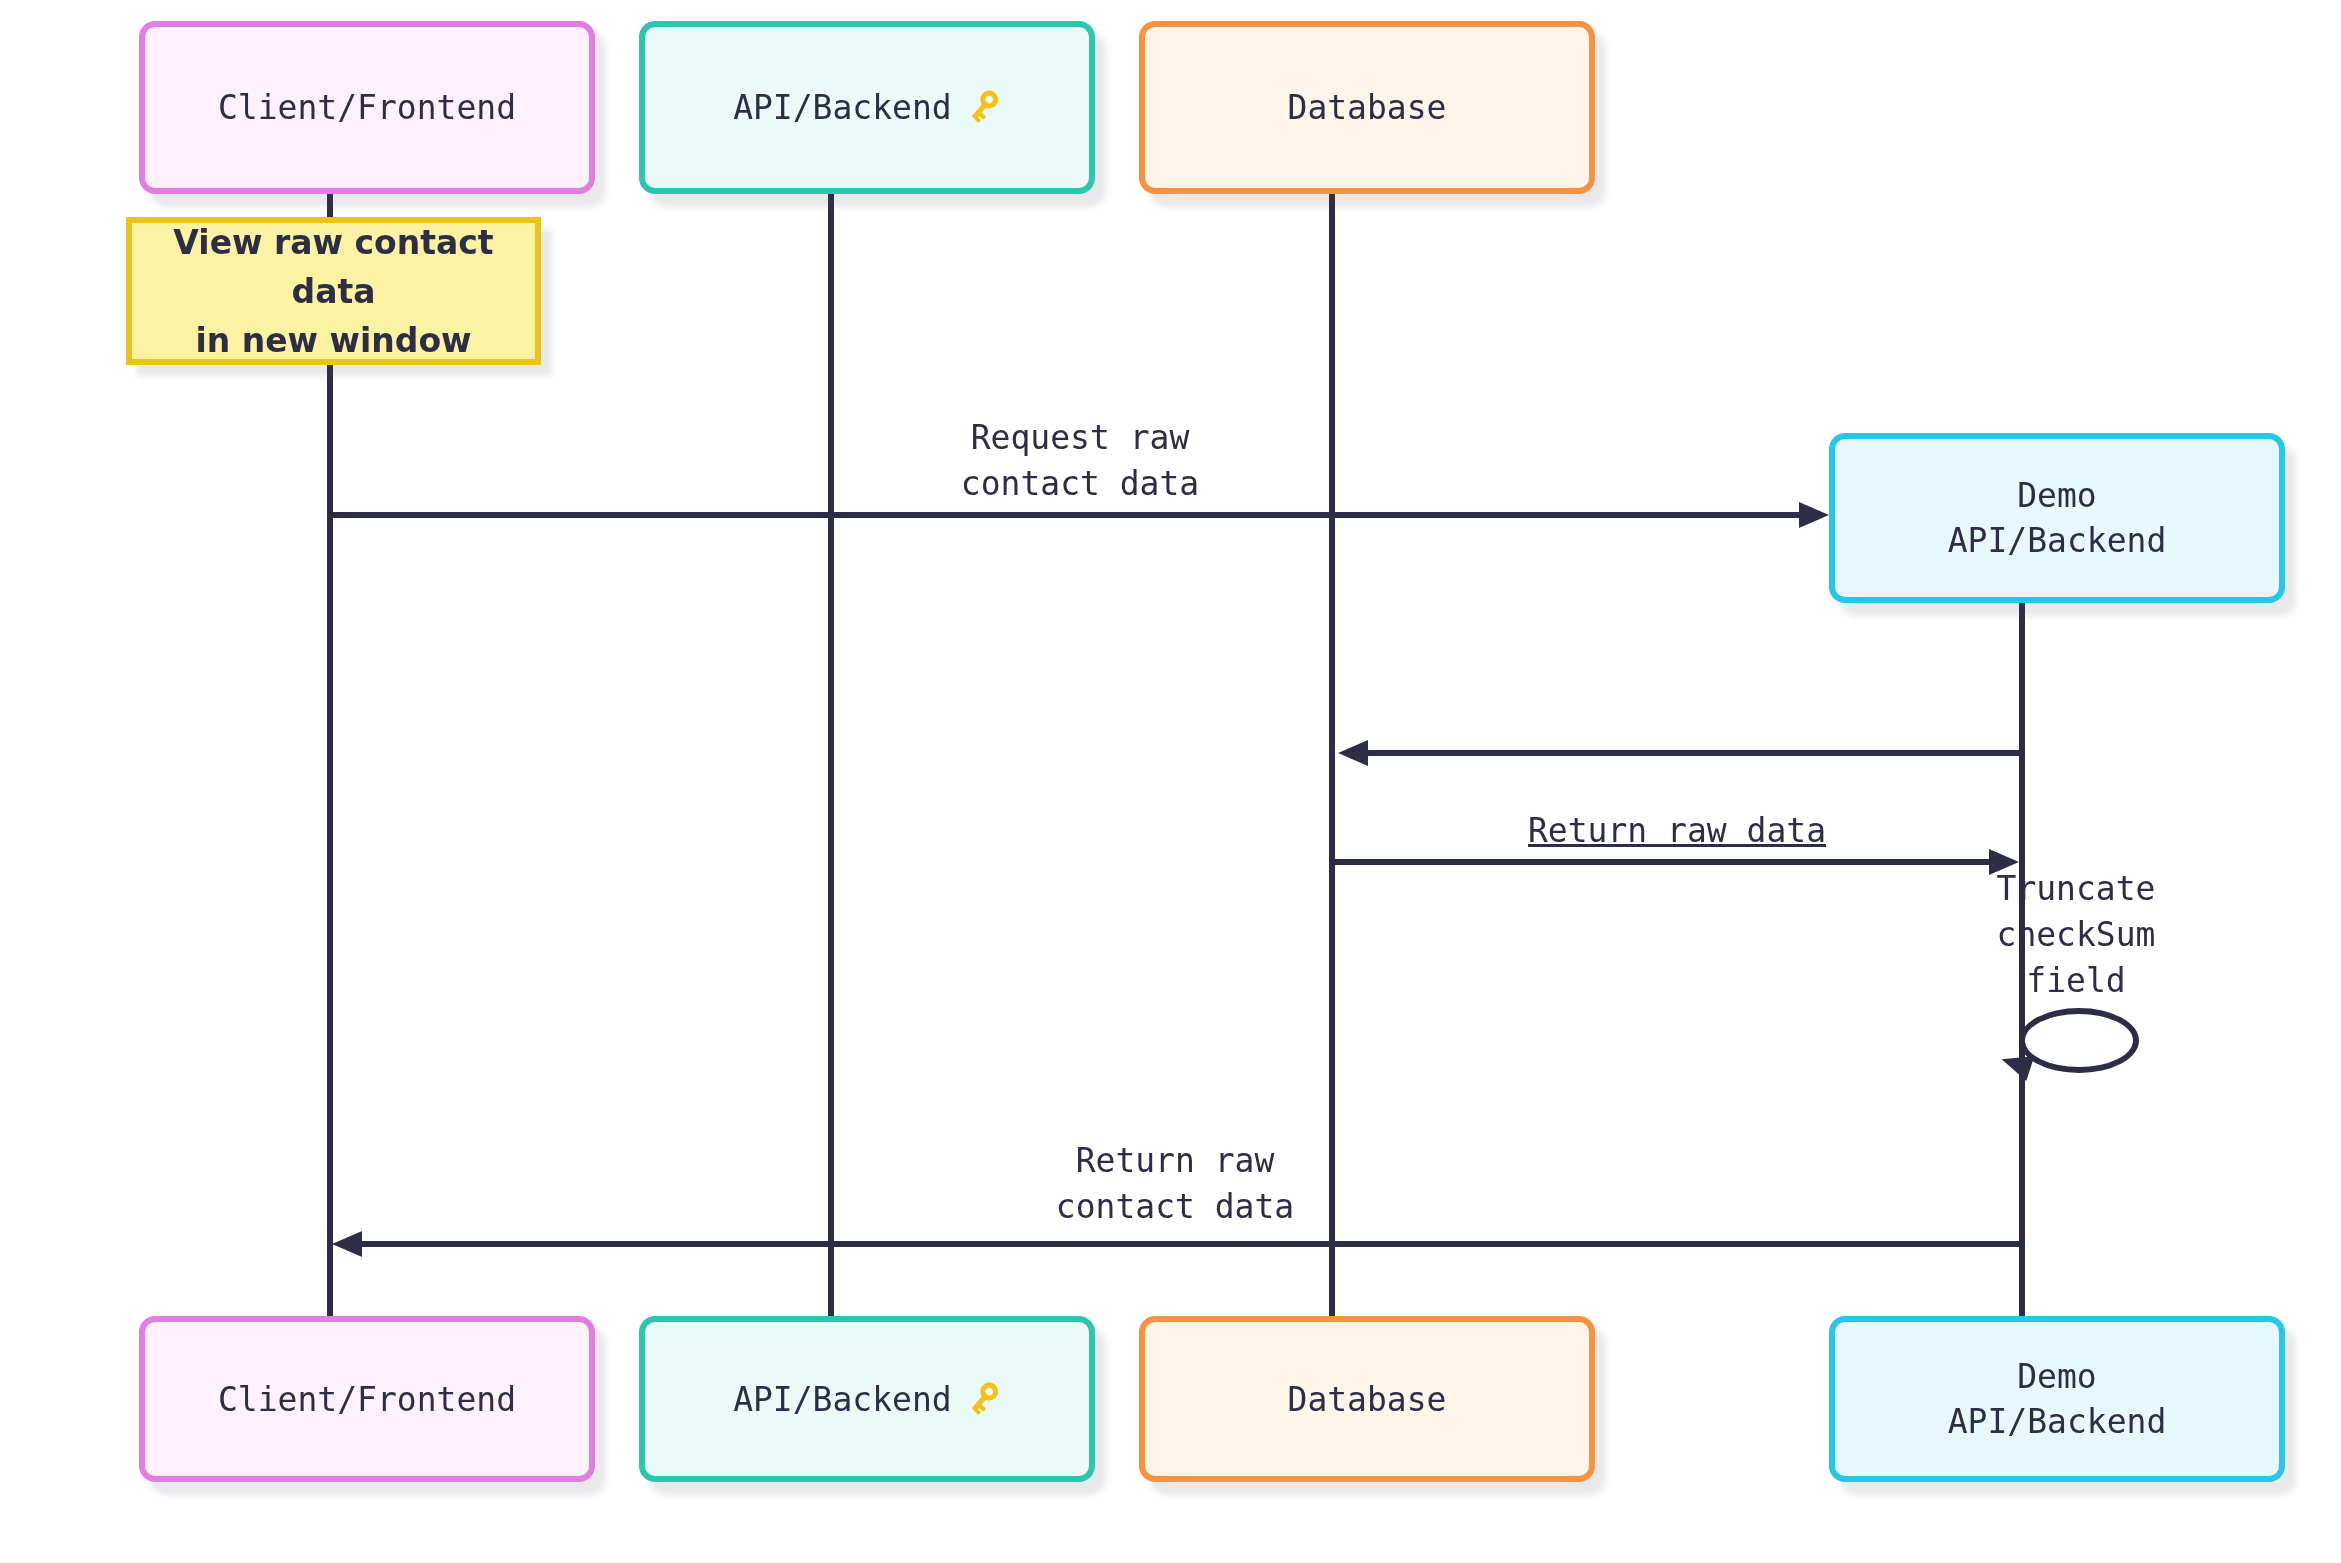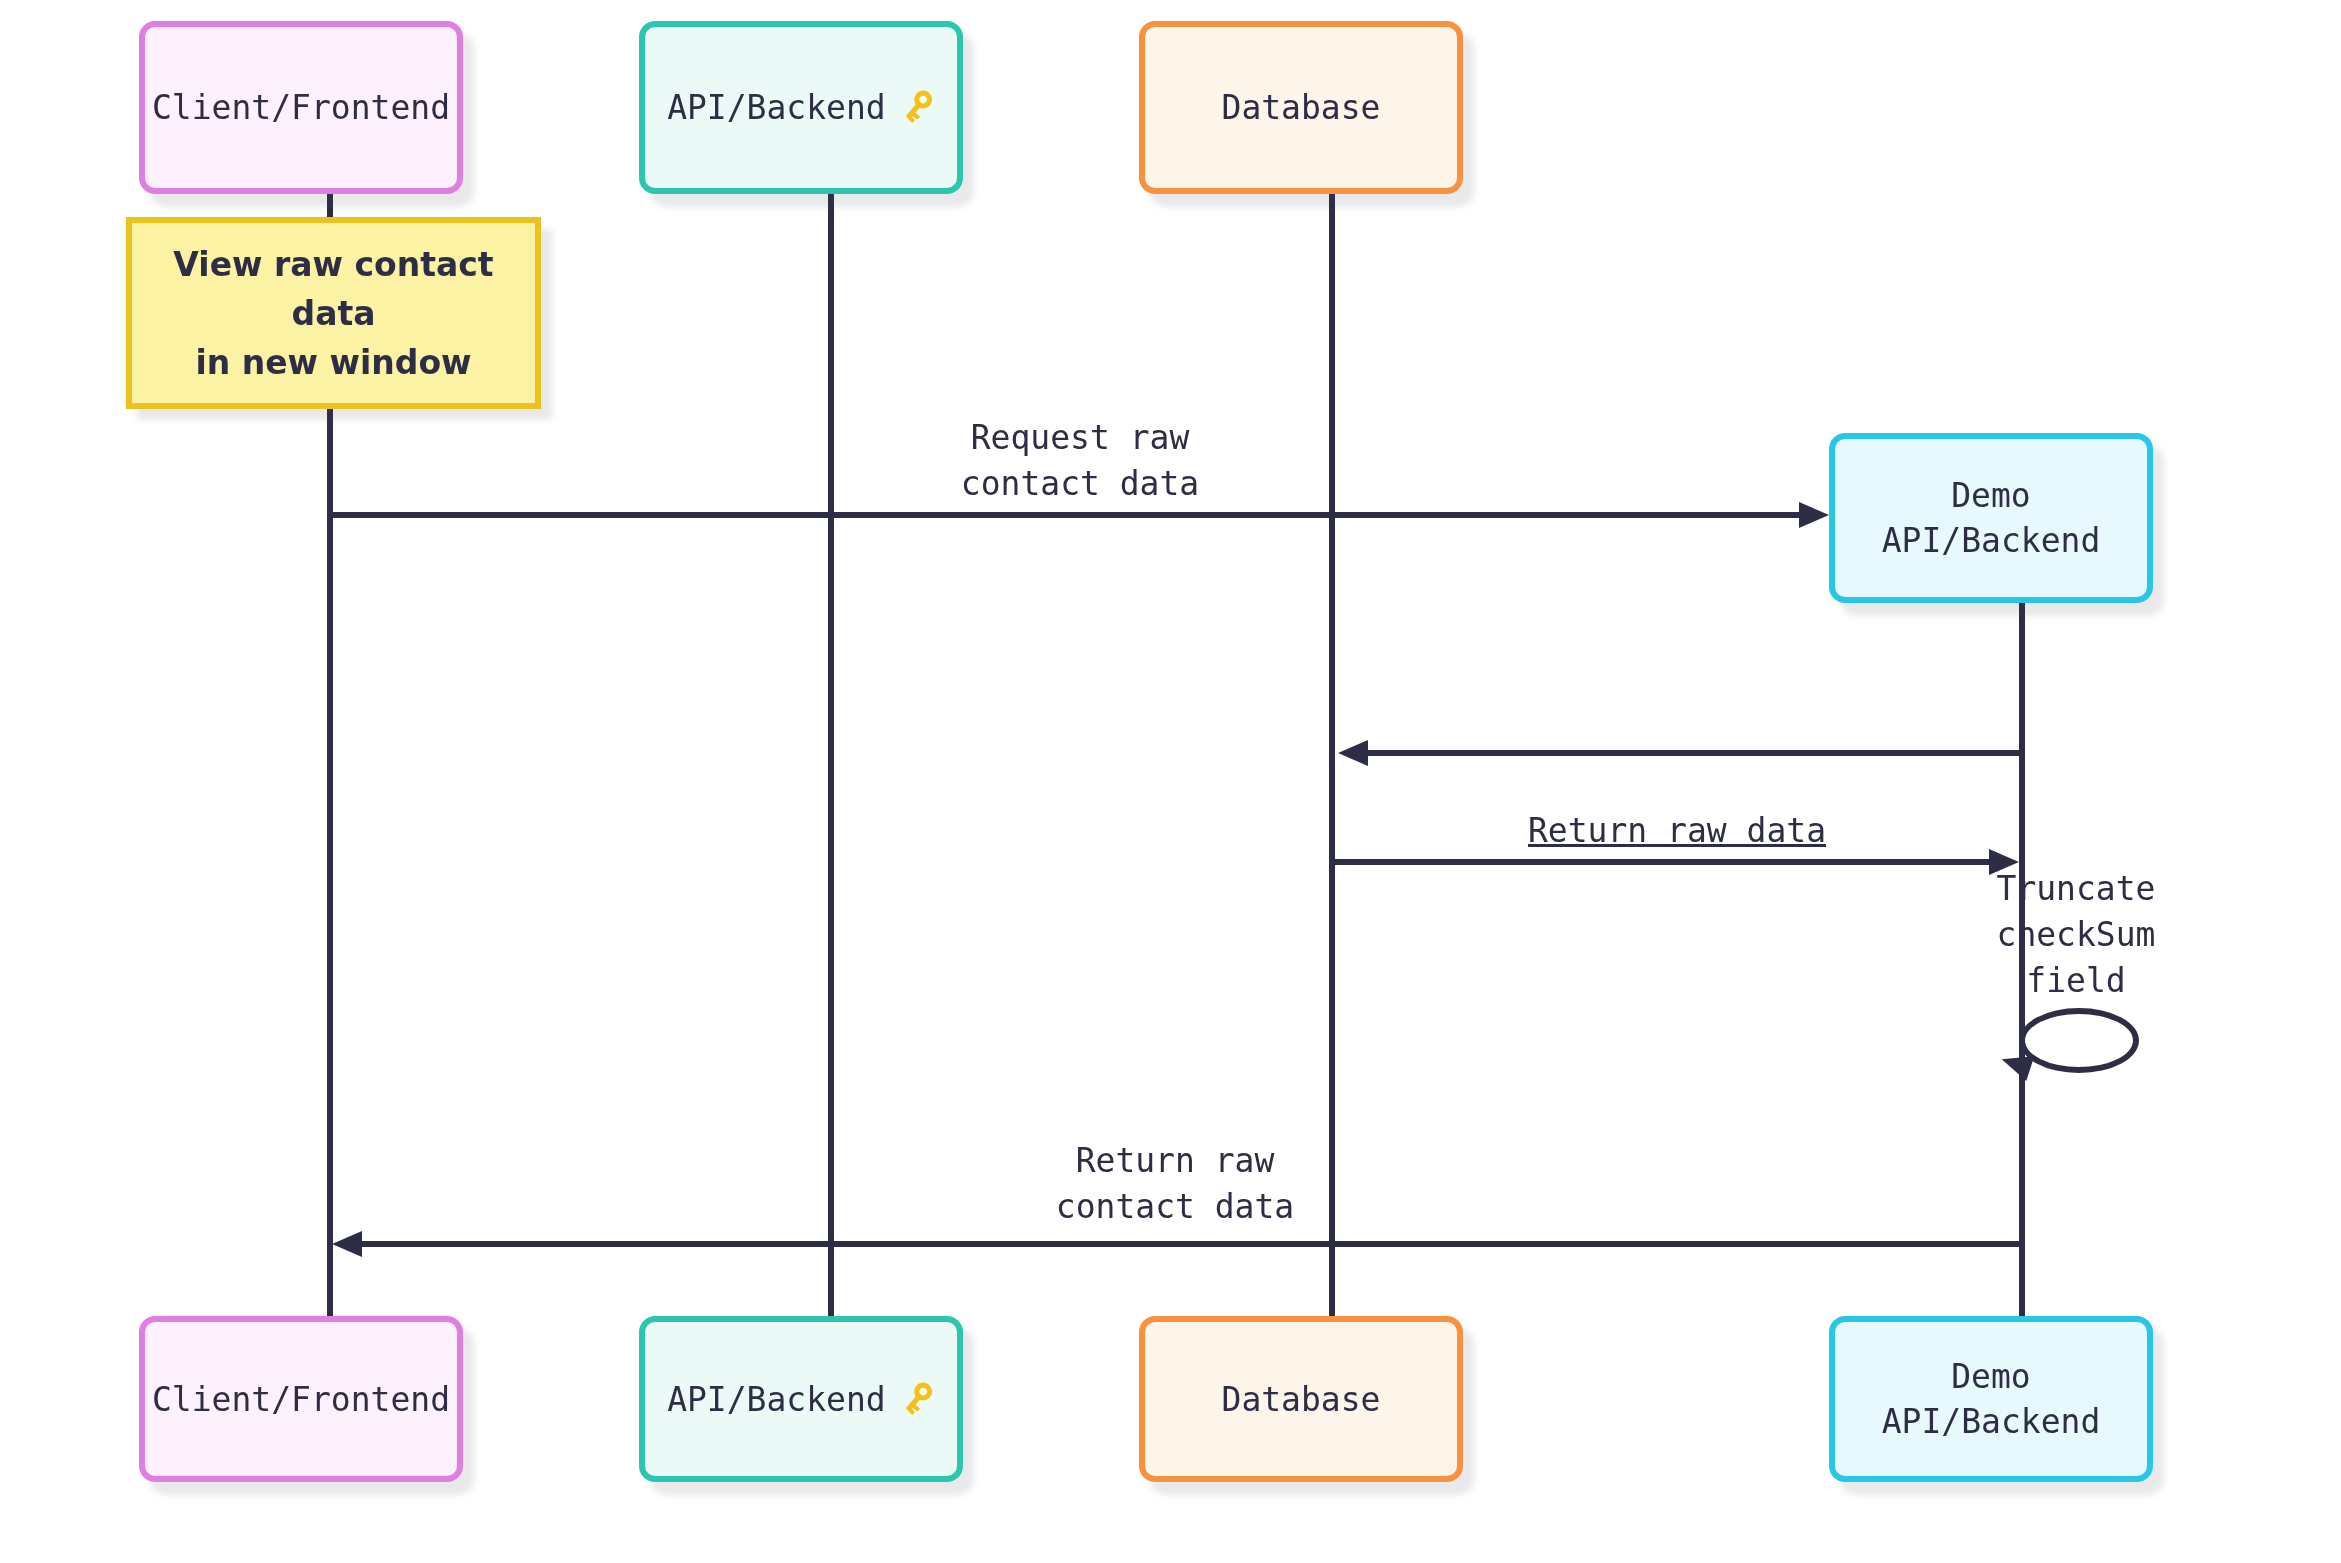--- a/index.html
+++ b/index.html
@@ -8,21 +8,21 @@
   }
   html,body{margin:0;padding:0;background:#ffffff;}
   .viewport{position:relative;overflow:hidden;}
   .canvas{
     position:relative;width:2342px;height:1564px;background:#ffffff;
     transform-origin:0 0;
     font-family:"DejaVu Sans Mono",monospace;
   }
   .lifeline{position:absolute;width:5.5px;background:var(--line);}
   .actor{
-    position:absolute;width:324px;height:173px;border:6.1px solid;border-radius:16px;
+    position:absolute;width:456px;height:173px;border:6.1px solid;border-radius:16px;
     display:flex;align-items:center;justify-content:center;gap:12.2px;
     font:400 33px/45px "DejaVu Sans Mono",monospace;color:var(--ink);
     text-align:center;white-space:pre-line;
     box-shadow:11px 12.2px 6.1px rgba(70,70,100,0.12);
     box-sizing:border-box;
   }
   .actor.short{height:166px;}
   .actor.demo{height:170px;}
   .note{
     position:absolute;border:6.1px solid;display:flex;align-items:center;justify-content:center;
@@ -68,21 +68,21 @@
   <div class="msg-label" style="left:2031px;bottom:560px;margin-left:45px;">Truncate
 checkSum field</div>
   <div class="loop" style="left:2019px;top:1008px;width:120px;height:65px;"></div>
   <div class="ah ah-left" style="left:2001px;top:1051px;transform:rotate(18deg);"></div>
 
   <div class="msg-label" style="left:1175px;bottom:334px;">Return raw
 contact data</div>
   <div class="msg-line" style="left:359px;top:1241px;width:1663px;"></div>
   <div class="ah ah-left" style="left:332px;top:1231px;"></div>
 
-  <div class="note" style="left: 126px; top: 217px; width: 415px; height: 192px; border-color: rgb(236, 195, 30); background-color: rgb(252, 242, 164);">View raw contact data
+  <div class="note" style="left: 126px; top: 217px; width: 415px; height: 148px; border-color: rgb(236, 195, 30); background-color: rgb(252, 242, 164);">View raw contact data
 in new window</div>
 
   <div class="actor" style="left: 139px; top: 21.3px; border-color: rgb(224, 126, 225); background-color: rgb(253, 241, 253);">
     <span>Client/Frontend</span>
   </div>
 
   <div class="actor" style="left: 639px; top: 21.3px; border-color: rgb(44, 198, 174); background-color: rgb(235, 250, 246);">
     <span>API/Backend</span>
     <svg class="key-icon" viewBox="0 0 64 64" width="37" height="37">
       <g transform="rotate(40 32 32)">

